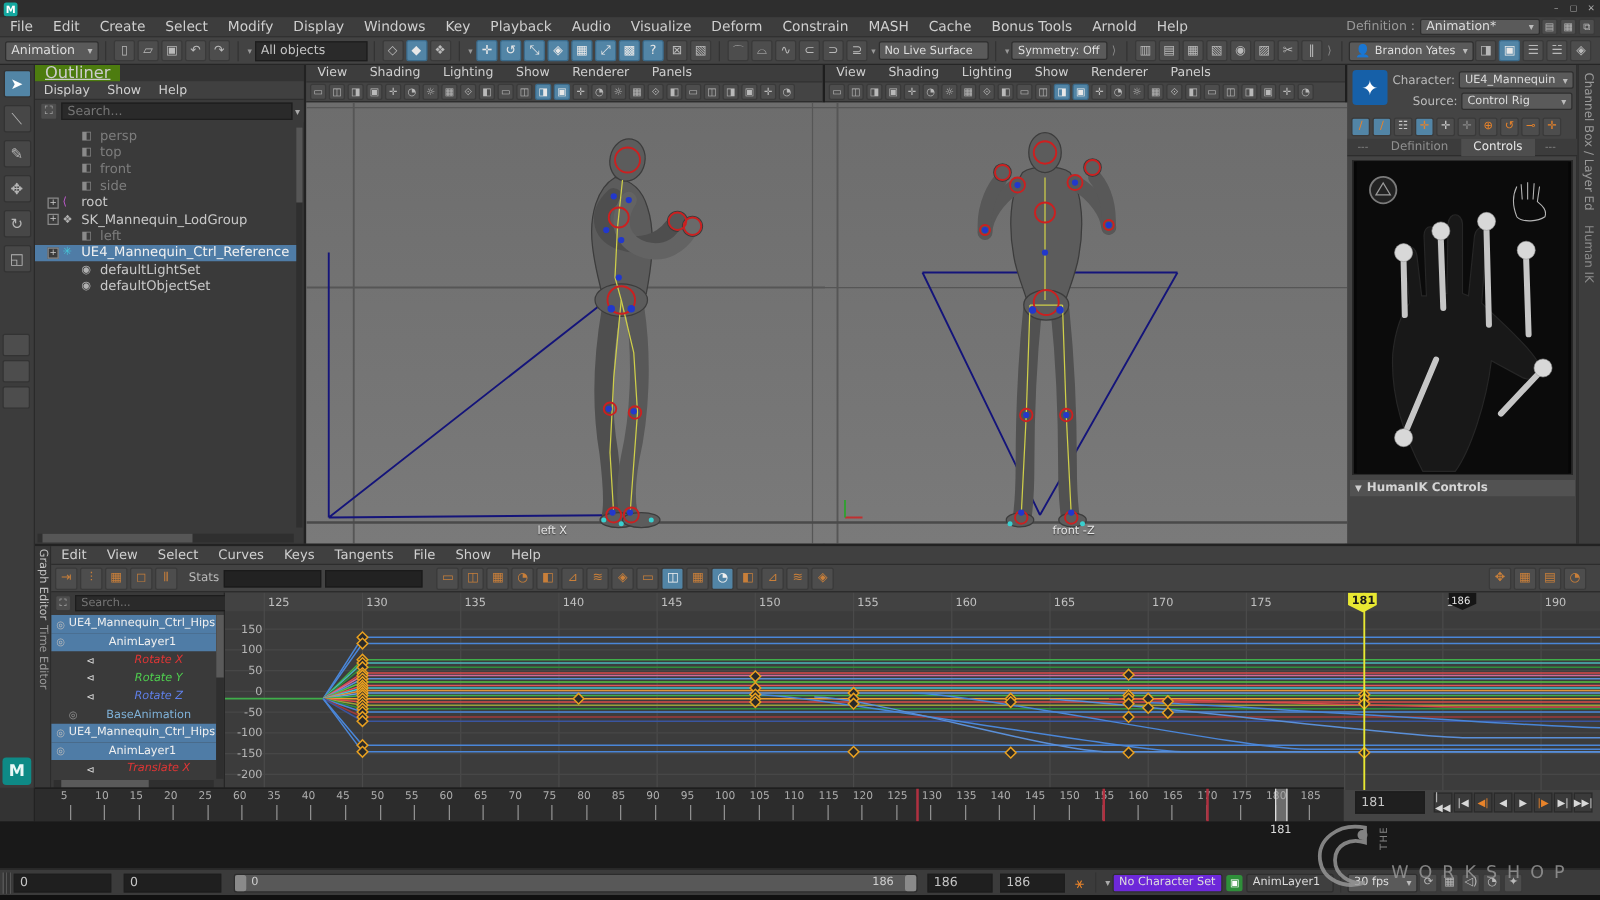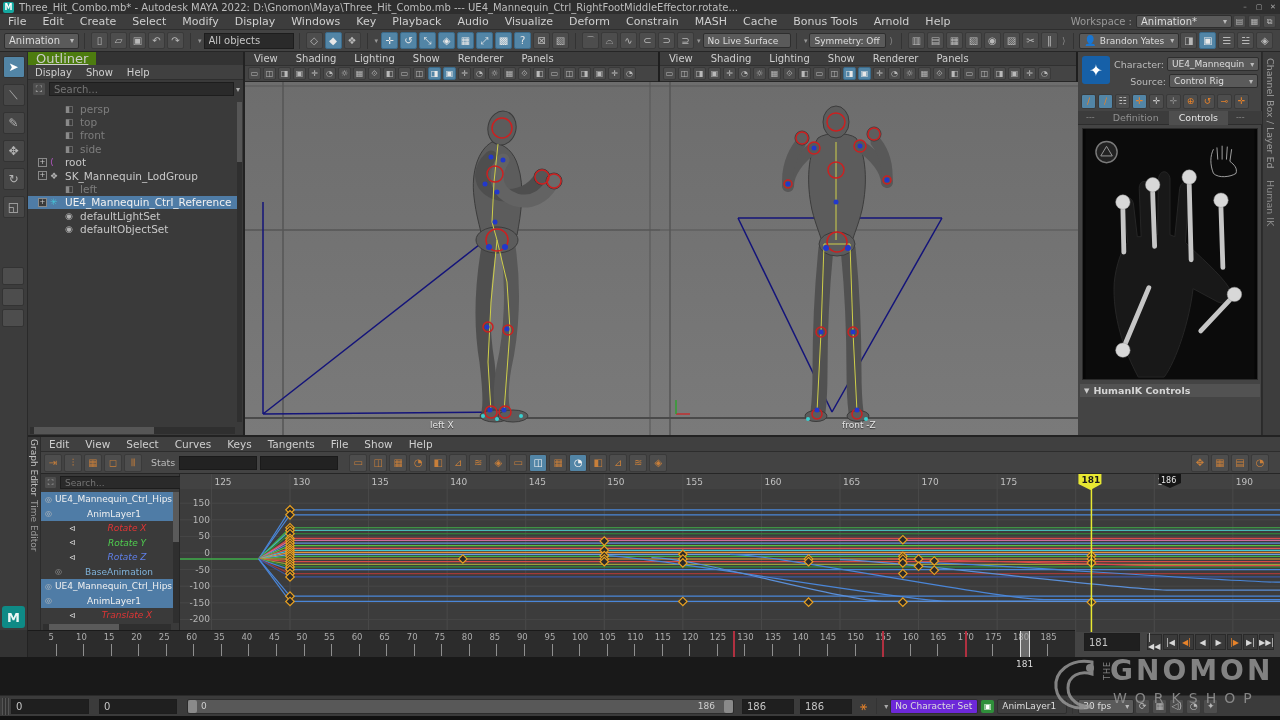--- a/index.html
+++ b/index.html
@@ -32,21 +32,20 @@
   .tick-line{position:absolute;top:13px;width:1px;height:12px;background:#8f8f8f;}
 </style>
 </head>
 <body>
 
 <div id="stage">
 
   <div class="abs" id="titlebar" style="left:0;top:0;width:1280px;height:14px;background:#2e2e2e;display:flex;align-items:center;">
     <div style="width:11px;height:11px;margin:0 5px 0 3px;background:#15a8a0;border-radius:2px;
                 color:#fff;font-size:8px;font-weight:bold;display:flex;align-items:center;justify-content:center;">M</div>
-    <span style="font-size:10px;color:#bdbdbd;white-space:nowrap;">Three_Hit_Combo.mb* - Autodesk MAYA 2022: D:\Gnomon\Maya\Three_Hit_Combo.mb  ---  UE4_Mannequin_Ctrl_RightFootMiddleEffector.rotate...</span>
     <div style="margin-left:auto;display:flex;" id="winbtns">
         <span style="width: 14px; height: 12px; font-size: 7px; color: rgb(170, 170, 170); display: inline-flex; align-items: center; justify-content: center;">–</span>
         <span style="width: 14px; height: 12px; font-size: 7px; color: rgb(170, 170, 170); display: inline-flex; align-items: center; justify-content: center;">▢</span>
         <span style="width: 14px; height: 12px; font-size: 7px; color: rgb(170, 170, 170); display: inline-flex; align-items: center; justify-content: center;">✕</span>
       </div>
   </div>
 
   <div class="abs" id="menubar" style="left:0;top:14px;width:1280px;height:16px;background:#3d3d3d;display:flex;align-items:center;border-bottom:1px solid #2e2e2e;">
     <div id="menubar-items" class="row" style="height:16px;">
         <span class="menu-item">File</span>
@@ -62,21 +61,21 @@
         <span class="menu-item">Visualize</span>
         <span class="menu-item">Deform</span>
         <span class="menu-item">Constrain</span>
         <span class="menu-item">MASH</span>
         <span class="menu-item">Cache</span>
         <span class="menu-item">Bonus Tools</span>
         <span class="menu-item">Arnold</span>
         <span class="menu-item">Help</span>
       </div>
     <div style="margin-left:auto;display:flex;align-items:center;">
-      <span style="font-size:10px;color:#9a9a9a;margin-right:4px;">Workspace :</span>
+      <span style="font-size:10px;color:#9a9a9a;margin-right:4px;">Definition :</span>
       <div class="dd" style="width:96px;height:13px;">
         <span>Animation*</span>
         <span class="arr">▾</span>
       </div>
       <span class="ibox" style="width:13px;height:13px;font-size:8px;">▤</span>
       <span class="ibox" style="width:13px;height:13px;font-size:8px;">▦</span>
       <span class="ibox" style="width:13px;height:13px;font-size:8px;margin-right:4px;">⧉</span>
     </div>
   </div>
 
@@ -900,17 +899,16 @@
       </div>
   </div>
   <div class="abs" style="left:0;top:716px;width:1280px;height:4px;background:#111;"></div>
 
   <div class="abs" id="wm" style="left:1040px;top:648px;width:240px;height:70px;overflow:hidden;opacity:0.82;pointer-events:none;">
     <svg width="66" height="70" style="position:absolute;left:0;top:0;">
       <path d="M52,14 C30,10 14,24 16,40 C18,56 36,64 52,58 C40,60 28,52 28,40 C28,28 40,22 52,26 Z" fill="none" stroke="#9a9a9a" stroke-width="3"></path>
       <circle cx="50" cy="20" r="4" fill="#9a9a9a"></circle>
     </svg>
     <span style="position:absolute;left:58px;top:18px;font-size:8px;color:#9a9a9a;transform:rotate(-90deg);letter-spacing:1px;">THE</span>
-    <span style="position:absolute;left:70px;top:6px;font-size:28px;font-weight:bold;color:#9a9a9a;letter-spacing:3px;">GNOMON</span>
     <span style="position:absolute;left:73px;top:42px;font-size:14px;color:#9a9a9a;letter-spacing:8px;">WORKSHOP</span>
   </div>
 
 </div>
 
 </body></html>

